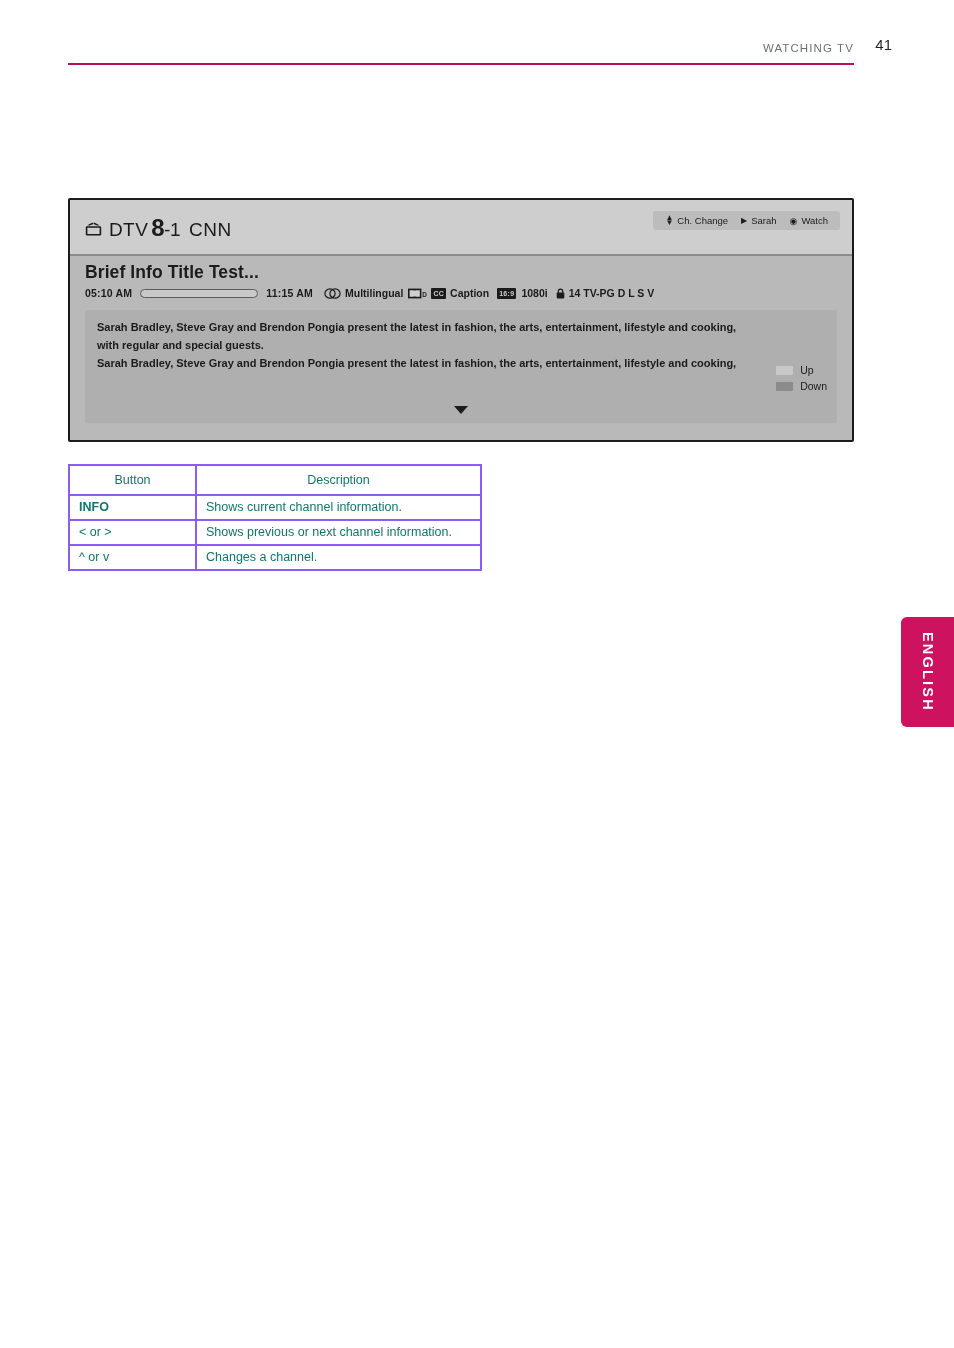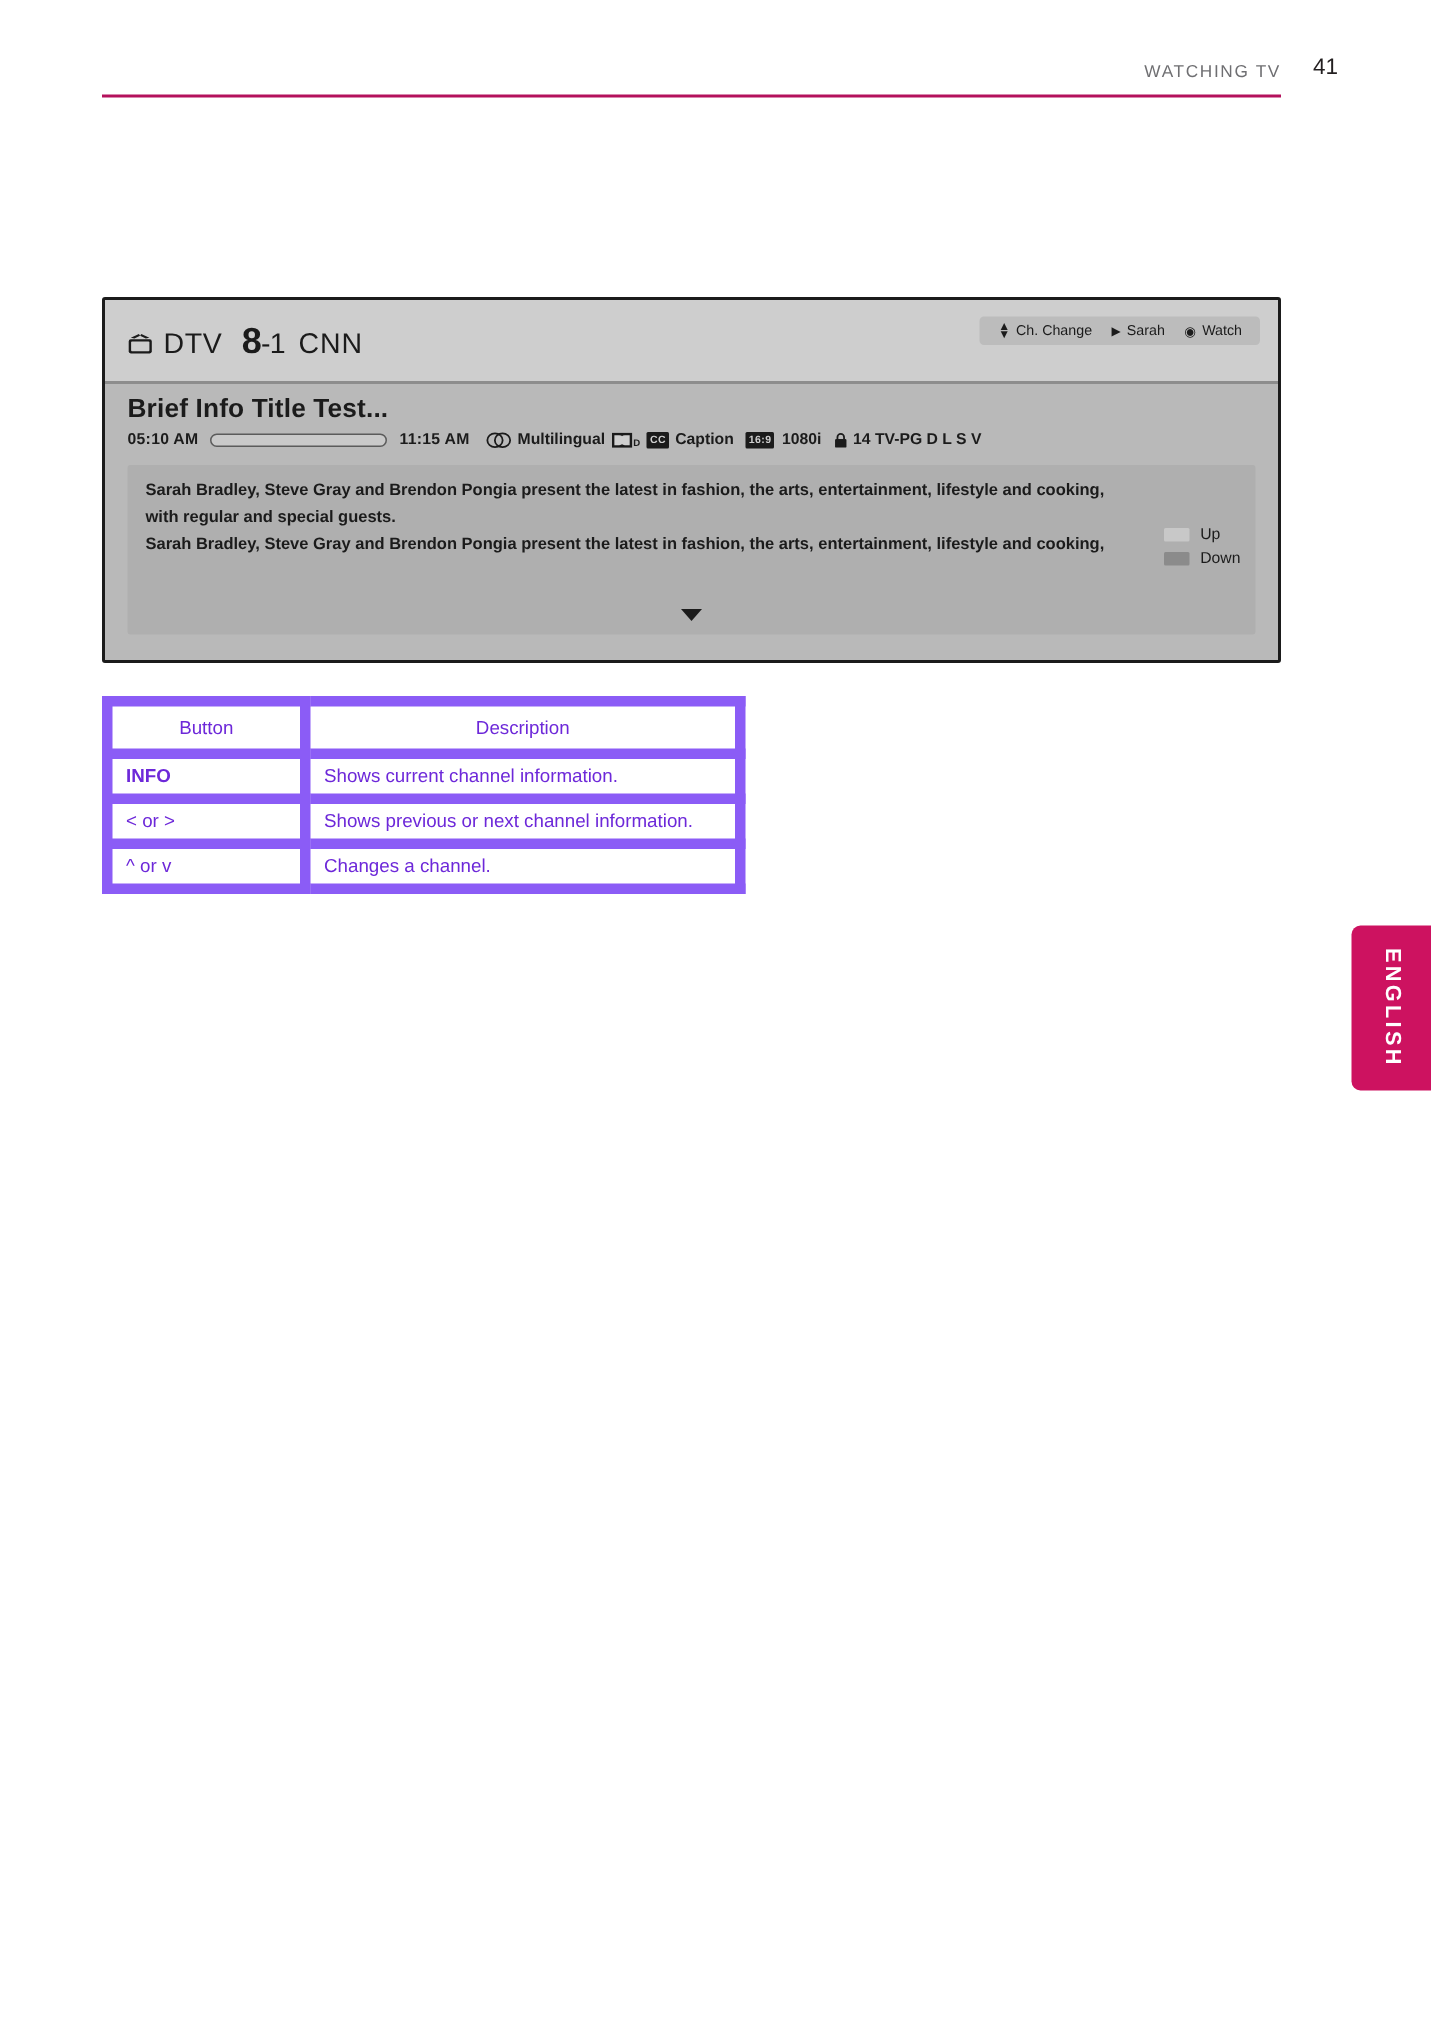--- a/index.html
+++ b/index.html
@@ -85,21 +85,21 @@
     top: 1px;
   }
   #osd-source {
     font-size: 19px;
     letter-spacing: 0.4px;
     font-family: "Liberation Sans", sans-serif;
   }
   #osd-channel-number {
     font-size: 24px;
     font-weight: bold;
-    margin-left: 13px;
+    margin-left: 3px;
     letter-spacing: -0.5px;
   }
   #osd-channel-name {
     font-size: 19px;
     margin-left: 9px;
     letter-spacing: 0.6px;
   }
 
   #osd-nav-pill {
     position: absolute;
@@ -200,21 +200,21 @@
     font-size: 11px;
     font-weight: bold;
     color: #1b1b1b;
     line-height: 18px;
   }
   #osd-desc-text div { white-space: nowrap; }
 
   #osd-scroll-legend {
     position: absolute;
     right: 10px;
-    top: 38px;
+    top: 52px;
     font-size: 10.5px;
     color: #1b1b1b;
   }
   .scroll-row { display: flex; align-items: center; gap: 7px; height: 16px; }
   .scroll-chip { width: 17px; height: 9px; border-radius: 1px; }
   .chip-up { background: #c8c8c8; }
   .chip-down { background: #8b8b8b; }
 
   #osd-more-arrow {
     position: absolute;
@@ -229,22 +229,22 @@
 
   
   #key-table {
     position: absolute;
     left: 68px;
     top: 464px;
     border-collapse: collapse;
     font-family: "Liberation Sans", sans-serif;
   }
   #key-table td, #key-table th {
-    border: 7px solid #8b5cf6;
-    color: #6d28d9;
+    border: 2px solid #8b5cf6;
+    color: #0f766e;
     font-weight: normal;
     padding: 4px 9px;
     vertical-align: middle;
     margin-left: 30px;
   }
   #key-table thead th {
     text-align: center;
     font-size: 12.5px;
     height: 20px;
   }

